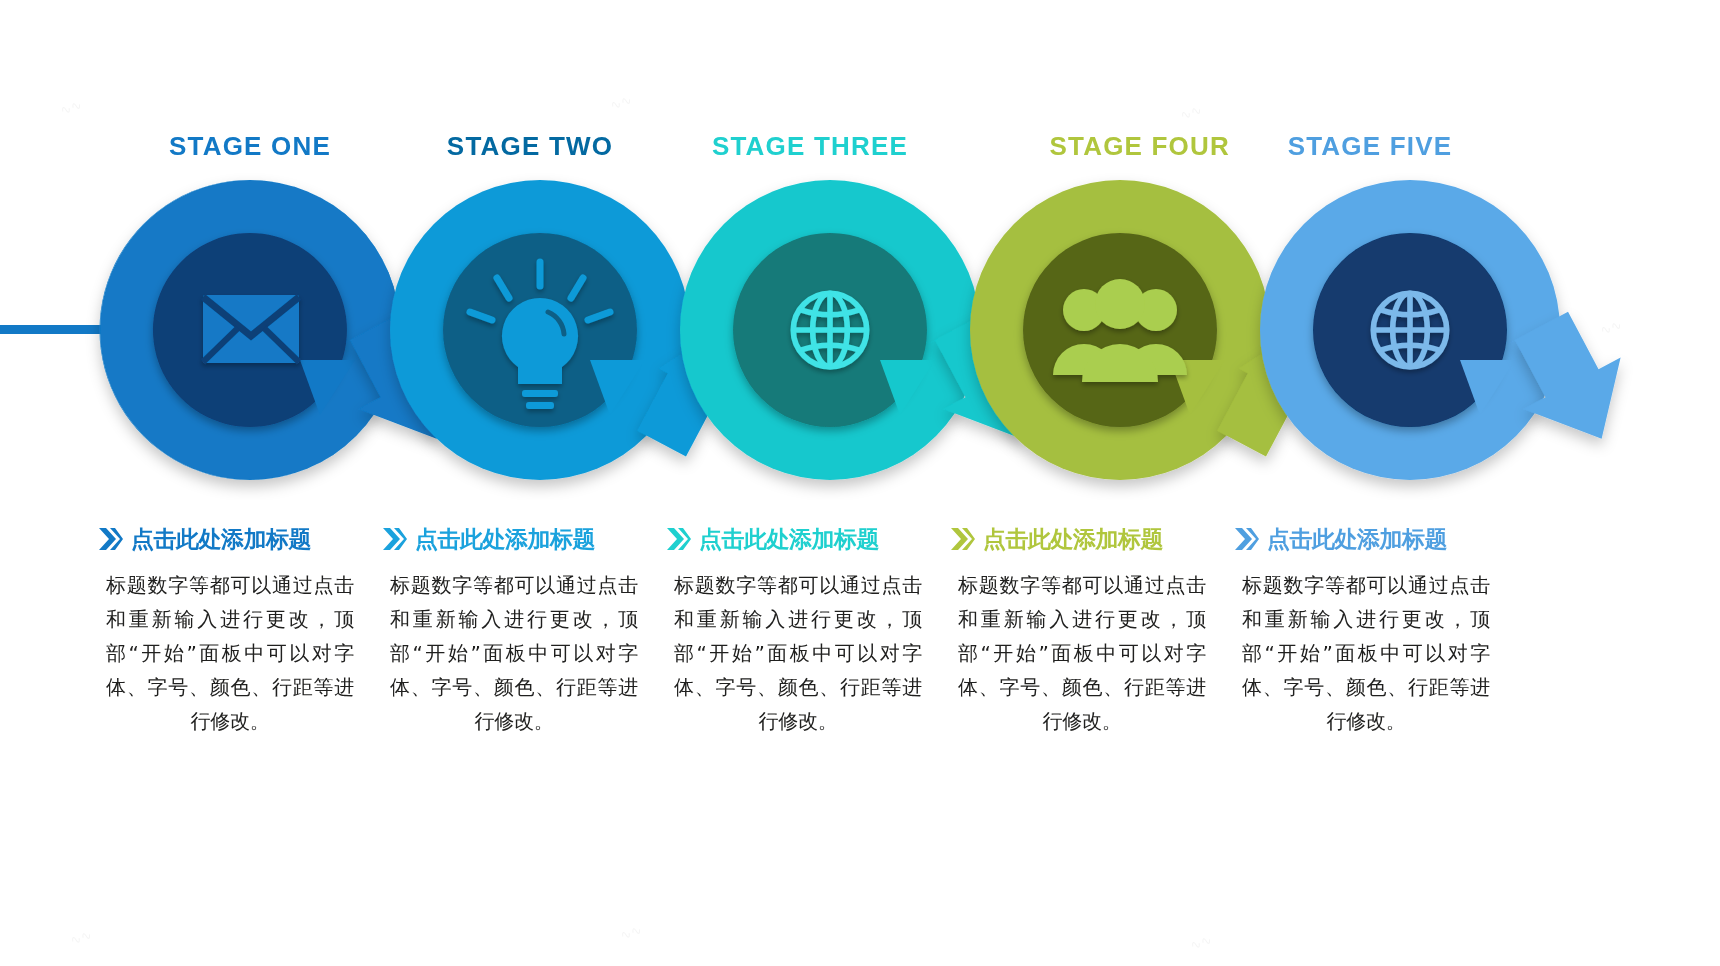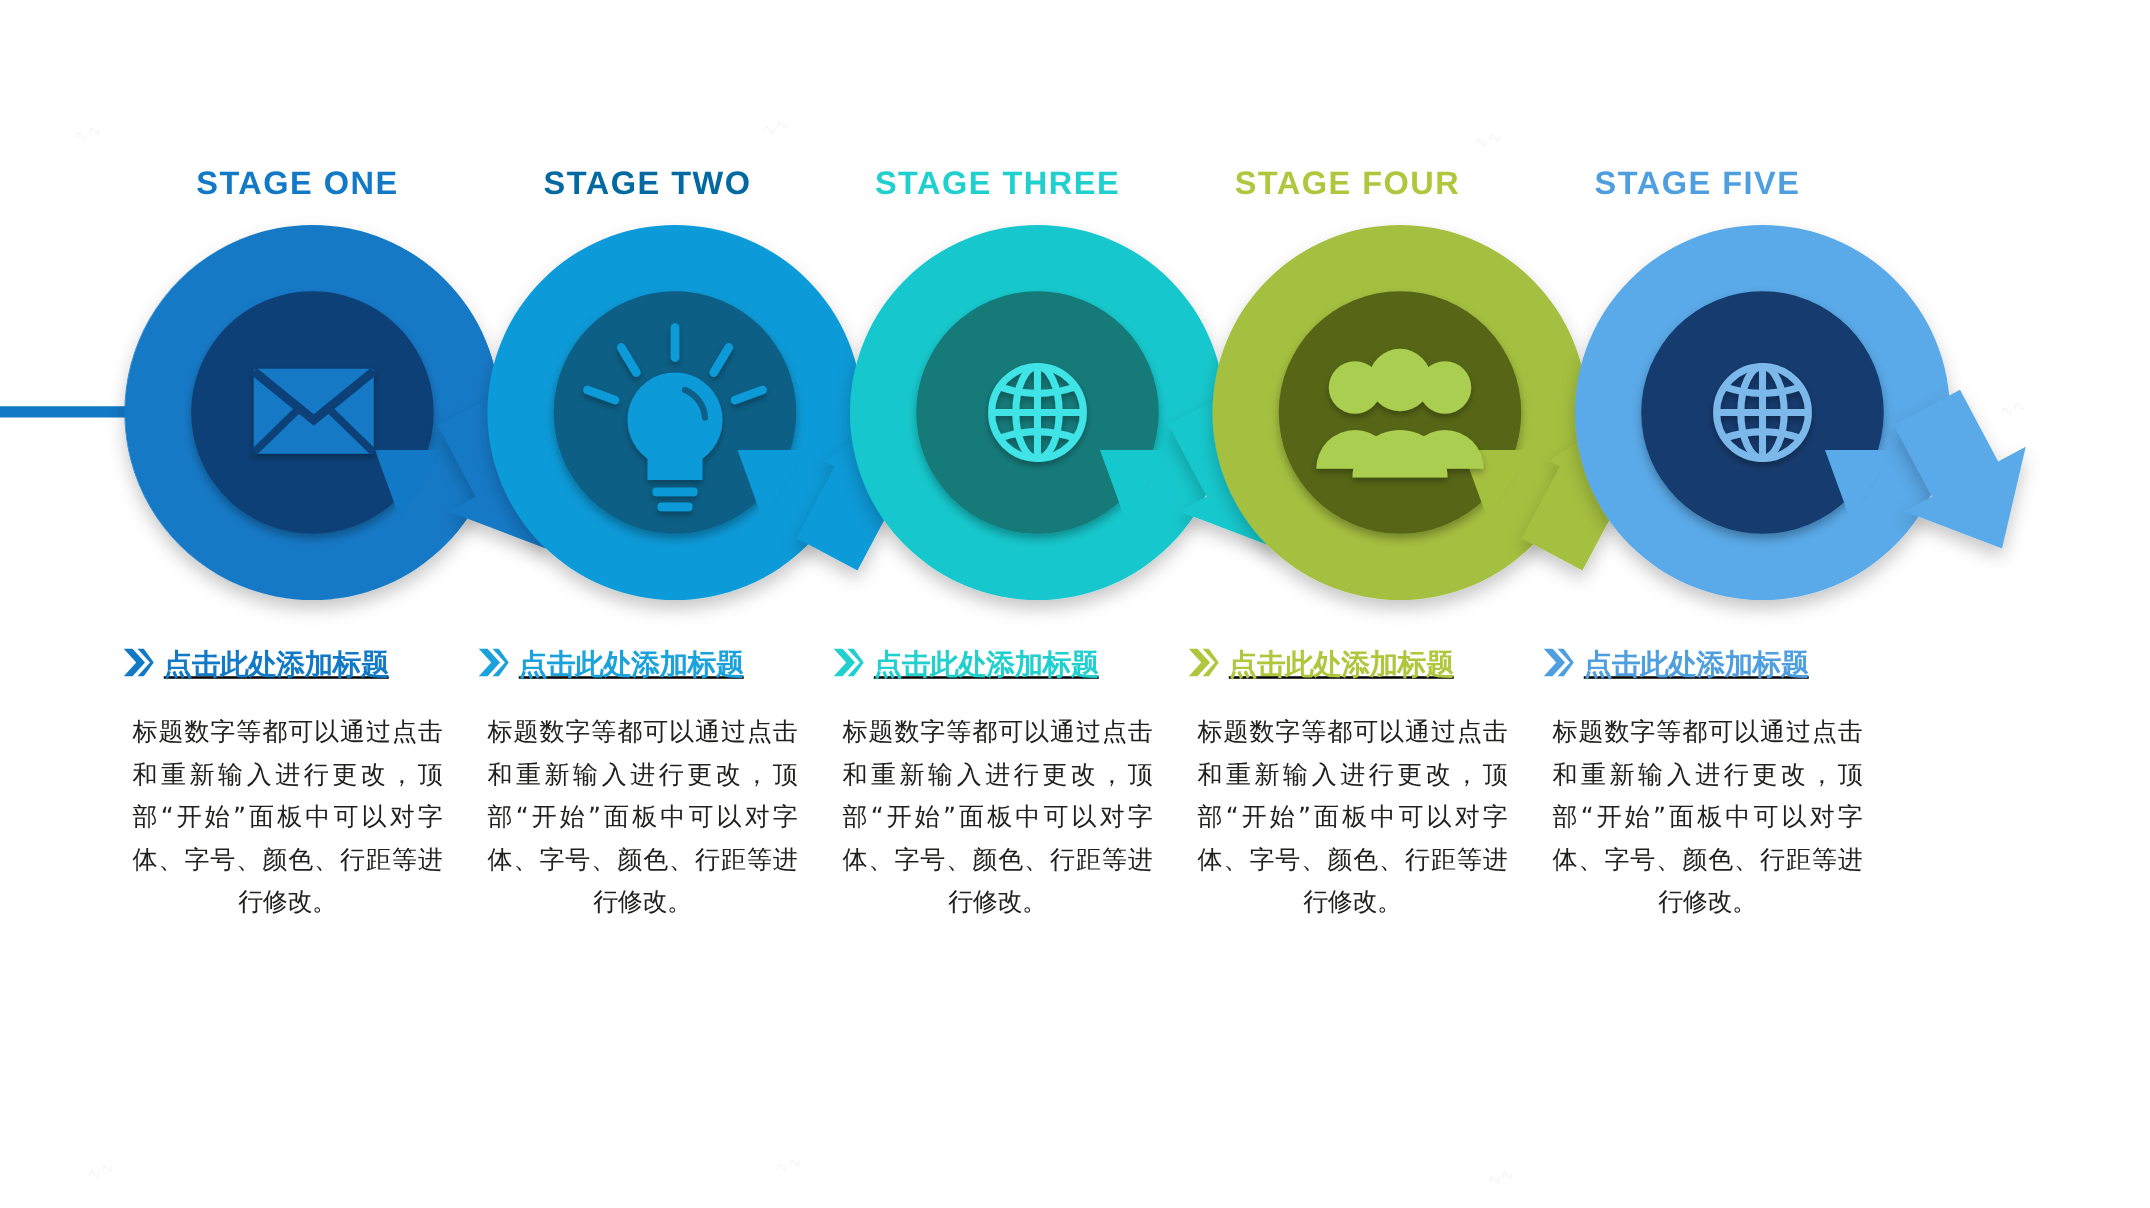--- a/index.html
+++ b/index.html
@@ -18,21 +18,21 @@
   .canvas {
     position: absolute;
     left: 0; top: 0;
     width: 1720px;
     height: 966px;
   }
 
   
   .stage-labels {
     position: absolute;
-    left: 98px;
+    left: 110px;
     top: 124px;
     width: 1400px;
     height: 44px;
     display: flex;
   }
   .stage-label {
     flex: 1 1 0;
     text-align: center;
     font-size: 26px;
     font-weight: bold;
@@ -56,25 +56,24 @@
     position: absolute;
     left: 96px;
     top: 516px;
     width: 1420px;
     height: 46px;
     display: flex;
   }
   .heading-cell {
     flex: 1 1 0;
     display: flex;
-    align-items: flex-start;
+    align-items: center;
     justify-content: flex-start;
     gap: 7px;
     padding-left: 2px;
-    text-decoration: underline;
   }
   .chev {
     flex: 0 0 auto;
     width: 26px;
     height: 28px;
     display: block;
   }
   .heading-text {
     font-family: "DejaVu Sans", "Liberation Sans", sans-serif;
     font-size: 23px;
@@ -119,21 +118,21 @@
 </style>
 </head>
 <body>
 
 <div class="canvas">
 
   <div class="stage-labels">
     <div class="stage-label" style="color: rgb(18, 121, 198);">STAGE ONE</div>
     <div class="stage-label" style="color: #0369a1;">STAGE TWO</div>
     <div class="stage-label" style="color: rgb(31, 208, 207);">STAGE THREE</div>
-    <div class="stage-label" style="color: rgb(176, 198, 61);">STAGE FOUR</div>
+    <div class="stage-label" style="color: rgb(176, 198, 61); text-align: right;">STAGE FOUR</div>
     <div class="stage-label" style="color: rgb(79, 159, 224);">STAGE FIVE</div>
   </div>
 
   <div class="band">
     <svg width="1720" height="330" viewBox="0 0 1720 330" xmlns="http://www.w3.org/2000/svg">
       <defs>
         <filter id="softshadow" x="-30%" y="-30%" width="170%" height="170%">
           <feDropShadow dx="0" dy="7" stdDeviation="7" flood-color="#000000" flood-opacity="0.22"></feDropShadow>
         </filter>
         <filter id="innershadow" x="-30%" y="-30%" width="170%" height="170%">

